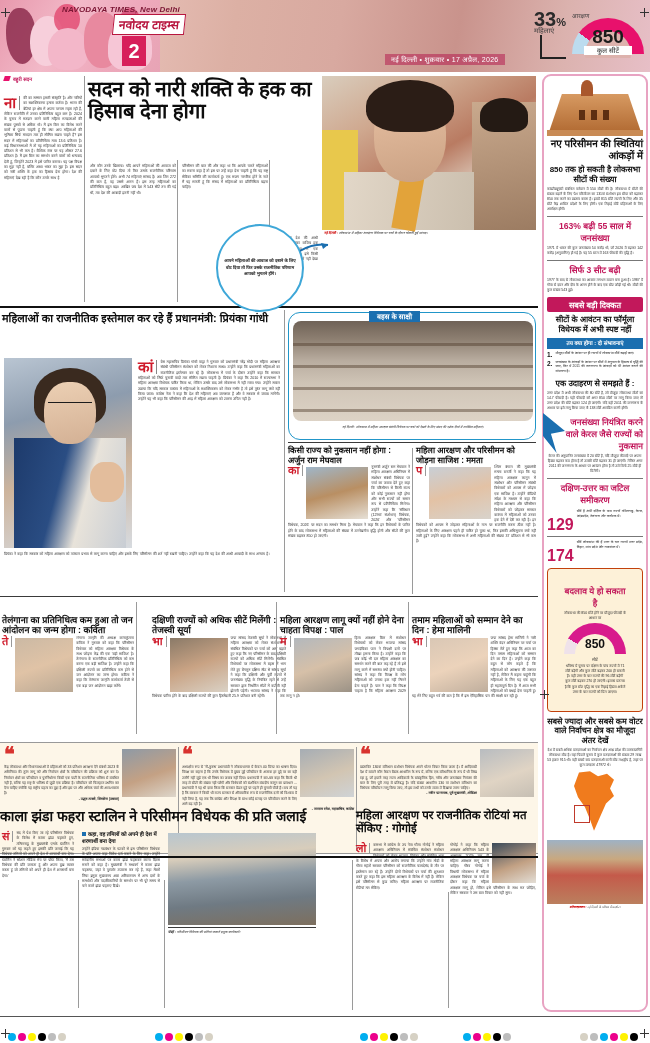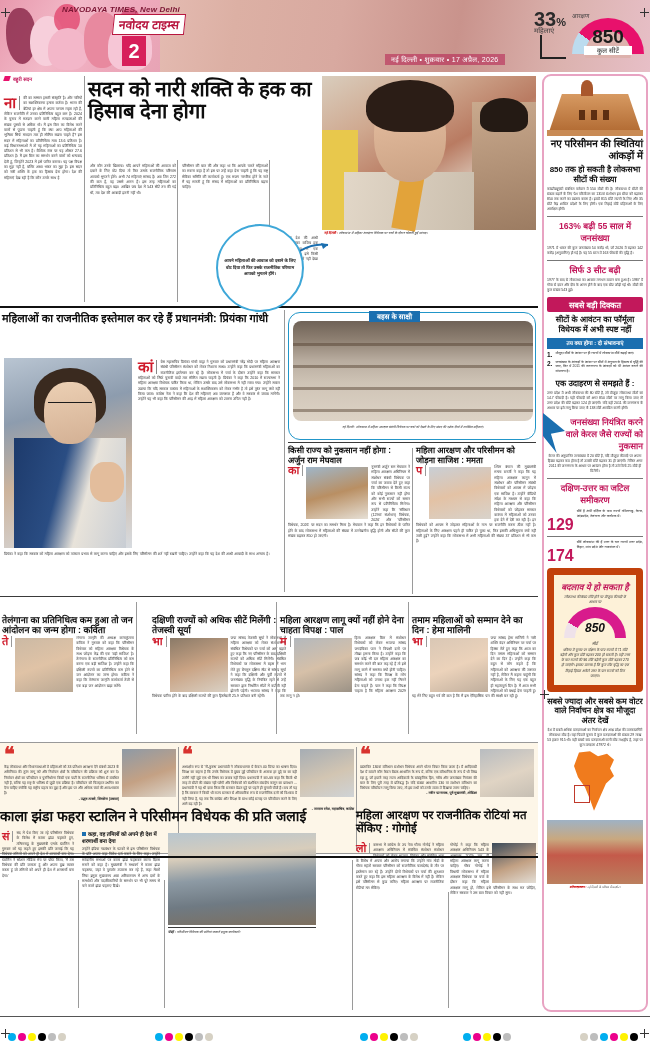--- a/index.html
+++ b/index.html
@@ -189,21 +189,21 @@
   .r-blue { background:#1b6fb0; color:#fff; font-size:5.6px; font-weight:bold;
     text-align:center; padding:1.5px 0; margin-top:3px; }
   .r-li { display:flex; gap:3px; margin-top:2px; }
   .r-li b { font-size:6.5px; color:#111; }
   .r-li span { font-size:3.4px; line-height:1.4; color:#2b2b2b; text-align:justify; }
 
   .bigstat { display:flex; align-items:flex-start; gap:3px; margin-top:3px; }
   .bigstat .n { font-size:16px; font-weight:bold; color:#c2185b; line-height:1;margin-top:8px; }
   .bigstat .t { font-size:3.4px; line-height:1.42; color:#2b2b2b; text-align:justify; }
 
-  .rbox-y { background:#fdf1d8; border:7px solid #c2410c; border-radius:4px; padding:6px; margin-top:4px;font-style:italic; }
+  .rbox-y { background:#fdf1d8; border:1px solid #c2410c; border-radius:4px; padding:16px; margin-top:4px; }
   .r-gauge { position:relative; width:62px; height:34px; margin:2px auto 0; overflow:hidden; }
   .r-gauge-arc { position:absolute; left:0; top:0; width:62px; height:62px; border-radius:50%;
     background:conic-gradient(from 270deg,#efe2ea 0deg 30deg,#d81b8c 30deg 180deg, rgba(0,0,0,0) 180deg); }
   .r-gauge-hole { position:absolute; left:11px; top:11px; width:40px; height:40px;
     border-radius:50%; background:#fdf1d8; }
   .r-gauge-n { position:absolute; left:0; top:14px; width:62px; text-align:center;
     font-size:12px; font-weight:bold; color:#111; }
   .r-gauge-s { text-align:center; font-size:4px; color:#222; }
 
   .india { position:relative; width:58px; height:66px; margin:3px auto 0; }

